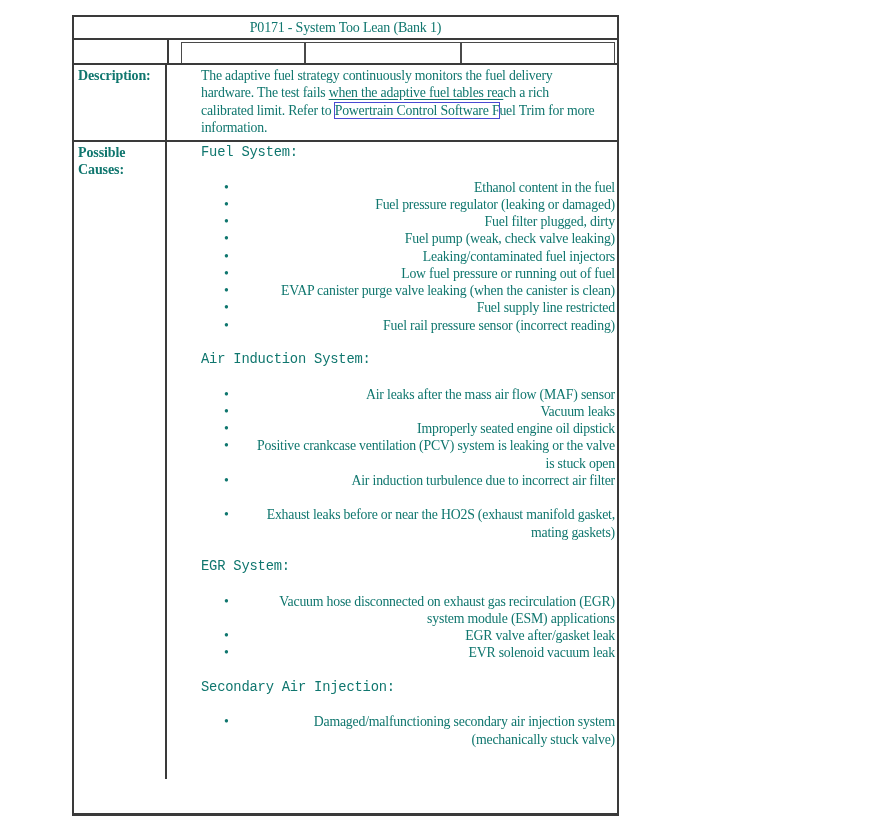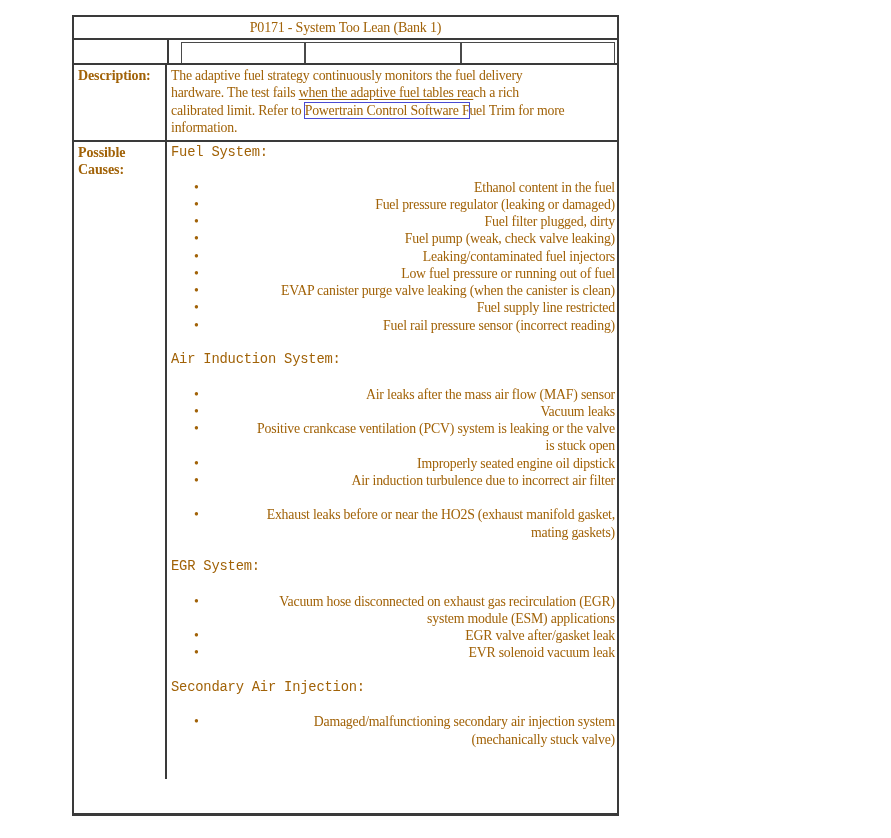--- a/index.html
+++ b/index.html
@@ -1,21 +1,21 @@
 <!DOCTYPE html>
 <html><head>
 <meta charset="utf-8">
 <style>
   html,body{margin:0;padding:0;background:#ffffff;}
   .page{
     position:relative;
     width:891px;height:838px;
     background:#ffffff;
     font-family:"Liberation Serif","DejaVu Serif",serif;
-    color:#a16207;
+    color:#0f766e;
     overflow:hidden;
   }
   .doc-table{
     position:absolute;left:72px;top:15px;
     width:547px;height:801px;
     box-sizing:border-box;
     border:2px solid #3a3a3a;
     border-bottom-width:3px;
     background:#ffffff;
     overflow:hidden;
@@ -67,20 +67,21 @@
     border-right:2px solid #3a3a3a;
     padding:2px 3px 0 4px;
     font-weight:bold;
     font-size:14px;
     letter-spacing:-0.1px;
   }
   .content-cell{
     flex:1;
     padding:2px 2px 8px 4px;
     overflow:hidden;
+    margin-left:30px;
   }
   .dline{white-space:nowrap;}
   .ulink{
     text-decoration:underline;
     text-underline-offset:2px;
     cursor:pointer;
   }
   .lbox{cursor:pointer;}
   .sec-head{white-space:nowrap;font-family:Liberation Mono, monospace;}
   ul.cause-list{
@@ -141,22 +142,22 @@
             <li>Leaking/contaminated fuel injectors</li>
             <li>Low fuel pressure or running out of fuel</li>
             <li>EVAP canister purge valve leaking (when the canister is clean)</li>
             <li>Fuel supply line restricted</li>
             <li>Fuel rail pressure sensor (incorrect reading)</li>
           </ul>
           <div class="sec-head">Air Induction System:</div>
           <ul class="cause-list">
             <li>Air leaks after the mass air flow (MAF) sensor</li>
             <li>Vacuum leaks</li>
+            <li>Improperly seated engine oil dipstick</li>
             <li>Positive crankcase ventilation (PCV) system is leaking or the valve<br>is stuck open</li>
-            <li>Improperly seated engine oil dipstick</li>
             <li>Air induction turbulence due to incorrect air filter</li>
           </ul>
           <ul class="cause-list">
             <li>Exhaust leaks before or near the HO2S (exhaust manifold gasket,<br>mating gaskets)</li>
           </ul>
           <div class="sec-head">EGR System:</div>
           <ul class="cause-list">
             <li>Vacuum hose disconnected on exhaust gas recirculation (EGR)<br>system module (ESM) applications</li>
             <li>EGR valve after/gasket leak</li>
             <li>EVR solenoid vacuum leak</li>

